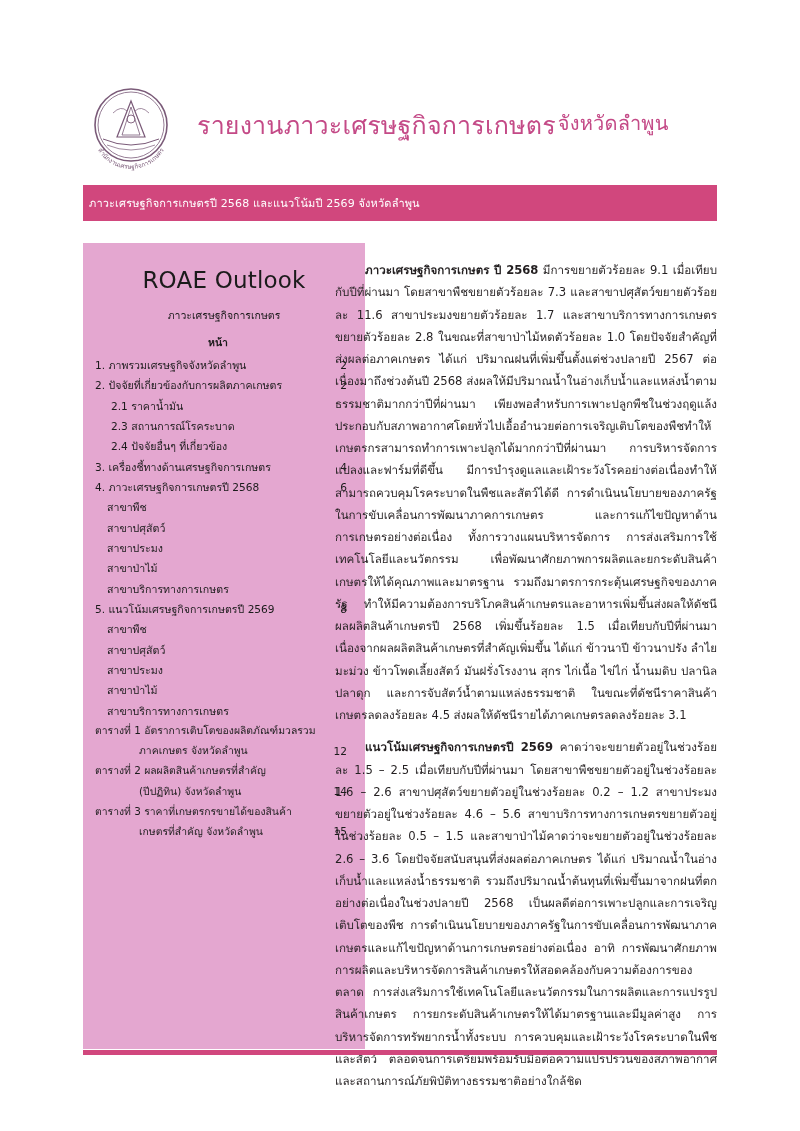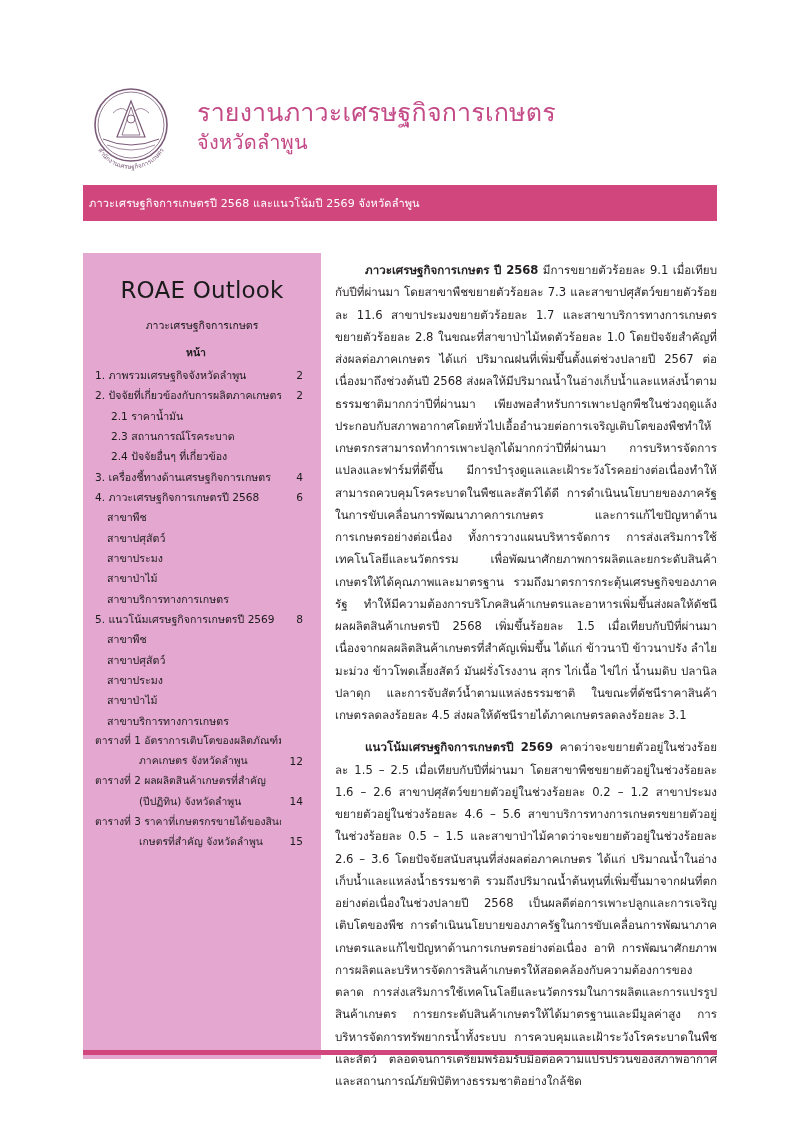--- a/index.html
+++ b/index.html
@@ -40,21 +40,20 @@
   .seal {
     width: 96px;
     height: 96px;
     flex: 0 0 96px;
     position: relative;
   }
   .seal svg { display: block; }
 
   .masthead-titles {
     display: flex;
-    flex-direction: column;
     justify-content: center;
     gap: 2px;
     padding-bottom: 2px;
   }
   .title-line-1 {
     font-size: 25px;
     line-height: 1.22;
     color: #c44a87;
     letter-spacing: .2px;
     white-space: nowrap;
@@ -93,26 +92,25 @@
     top: 243px;
     width: 634px;
     height: 806px;
   }
 
   
   .sidebar {
     position: absolute;
     left: 0;
     top: 0;
-    width: 238px;
+    width: 282px;
     height: 806px;
     background: #e4a7d0;
     box-sizing: border-box;
     padding: 14px 12px 0 12px;
-    margin-top: 10px;
   }
 
   .brand {
     text-align: center;
     font-size: 23px;
     color: #1b1b1b;
     margin-top: 10px;
     margin-bottom: 14px;
     letter-spacing: .2px;
     font-family: "DejaVu Sans", "Liberation Sans", sans-serif;

